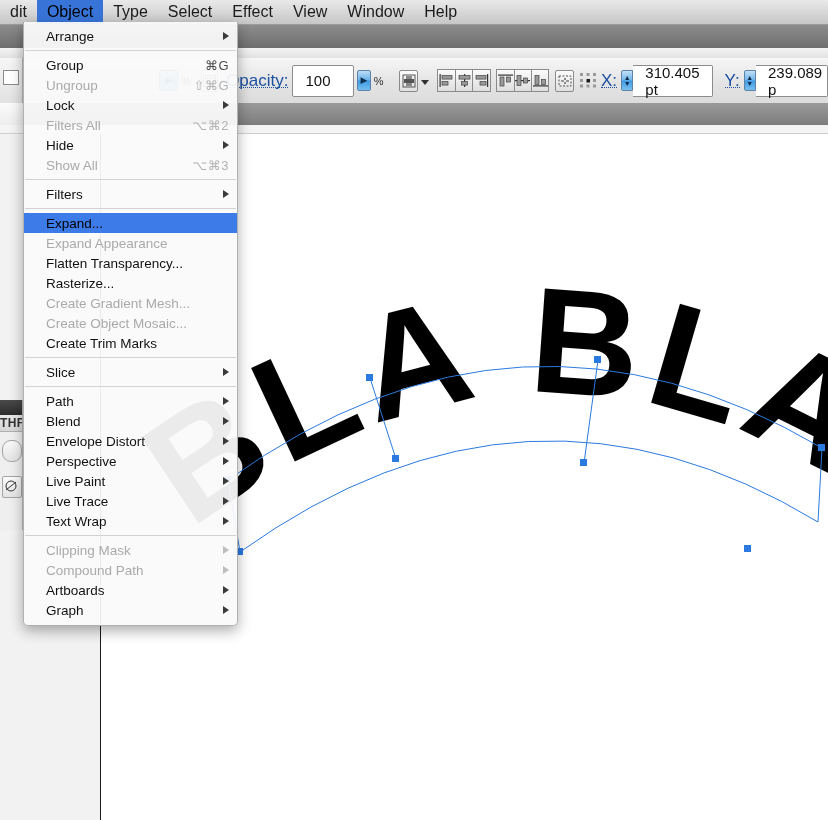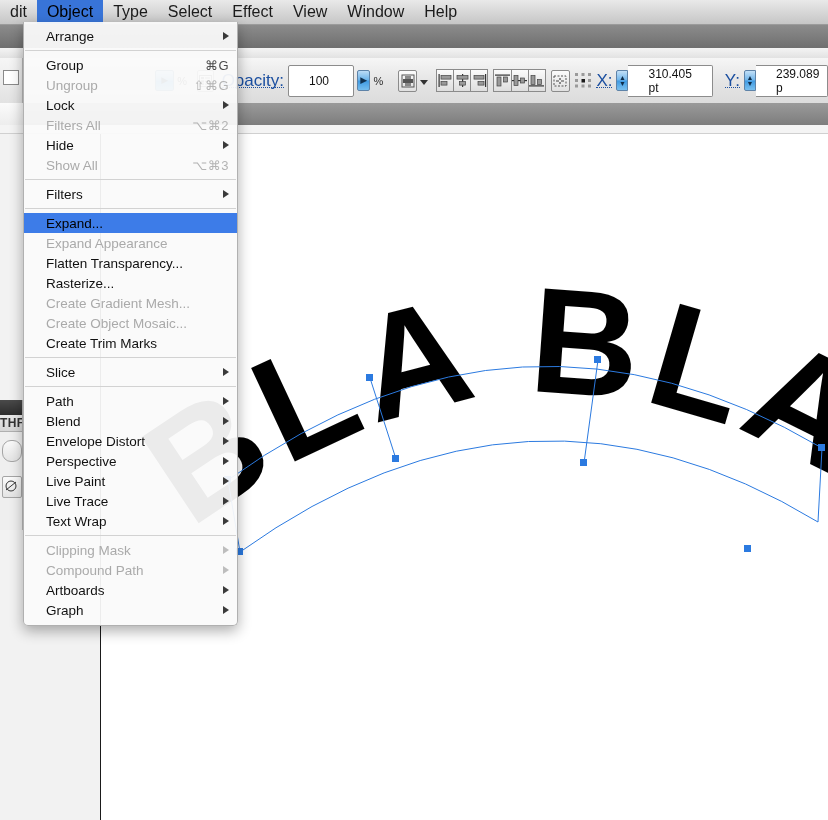--- a/index.html
+++ b/index.html
@@ -82,22 +82,22 @@
     width: 22px; height: 20px; border: 1px solid #8b8b8b; border-radius: 2px;
     background: linear-gradient(to bottom, #fcfcfc, #e0e0e0);
     display: flex; align-items: center; justify-content: center;
   }
   .lbl-link {
     font-size: 17px; color: #1b4fa0; border-bottom: 1px dotted #1b4fa0;
     margin-right: 4px; line-height: 13px;
   }
   .field {
     height: 32px; border: 1px solid #8c8c8c; background: #fff; border-radius: 2px;
-    font-size: 12px; color: #111; display: flex; align-items: center;
-    padding: 0 20px; box-sizing: border-box;
+    font-size: 15px; color: #111; display: flex; align-items: center;
+    padding: 0 12px; box-sizing: border-box;
   }
   .stepper {
     width: 15px; height: 19px; border: 1px solid #5e83a8; border-radius: 2px 0 0 2px;
     background: linear-gradient(to bottom, #c3e0f7 0%, #6fb5eb 48%, #3f9ae2 52%, #79c0ef 100%);
     display: flex; flex-direction: column; align-items: center; justify-content: center;
     color: #0d2c49; font-size: 7px; line-height: 6px;
   }
   .align-btn {
     width: 24px; height: 21px; border: 1px solid #8b8b8b;
     background: linear-gradient(to bottom, #fbfbfb, #dedede);

